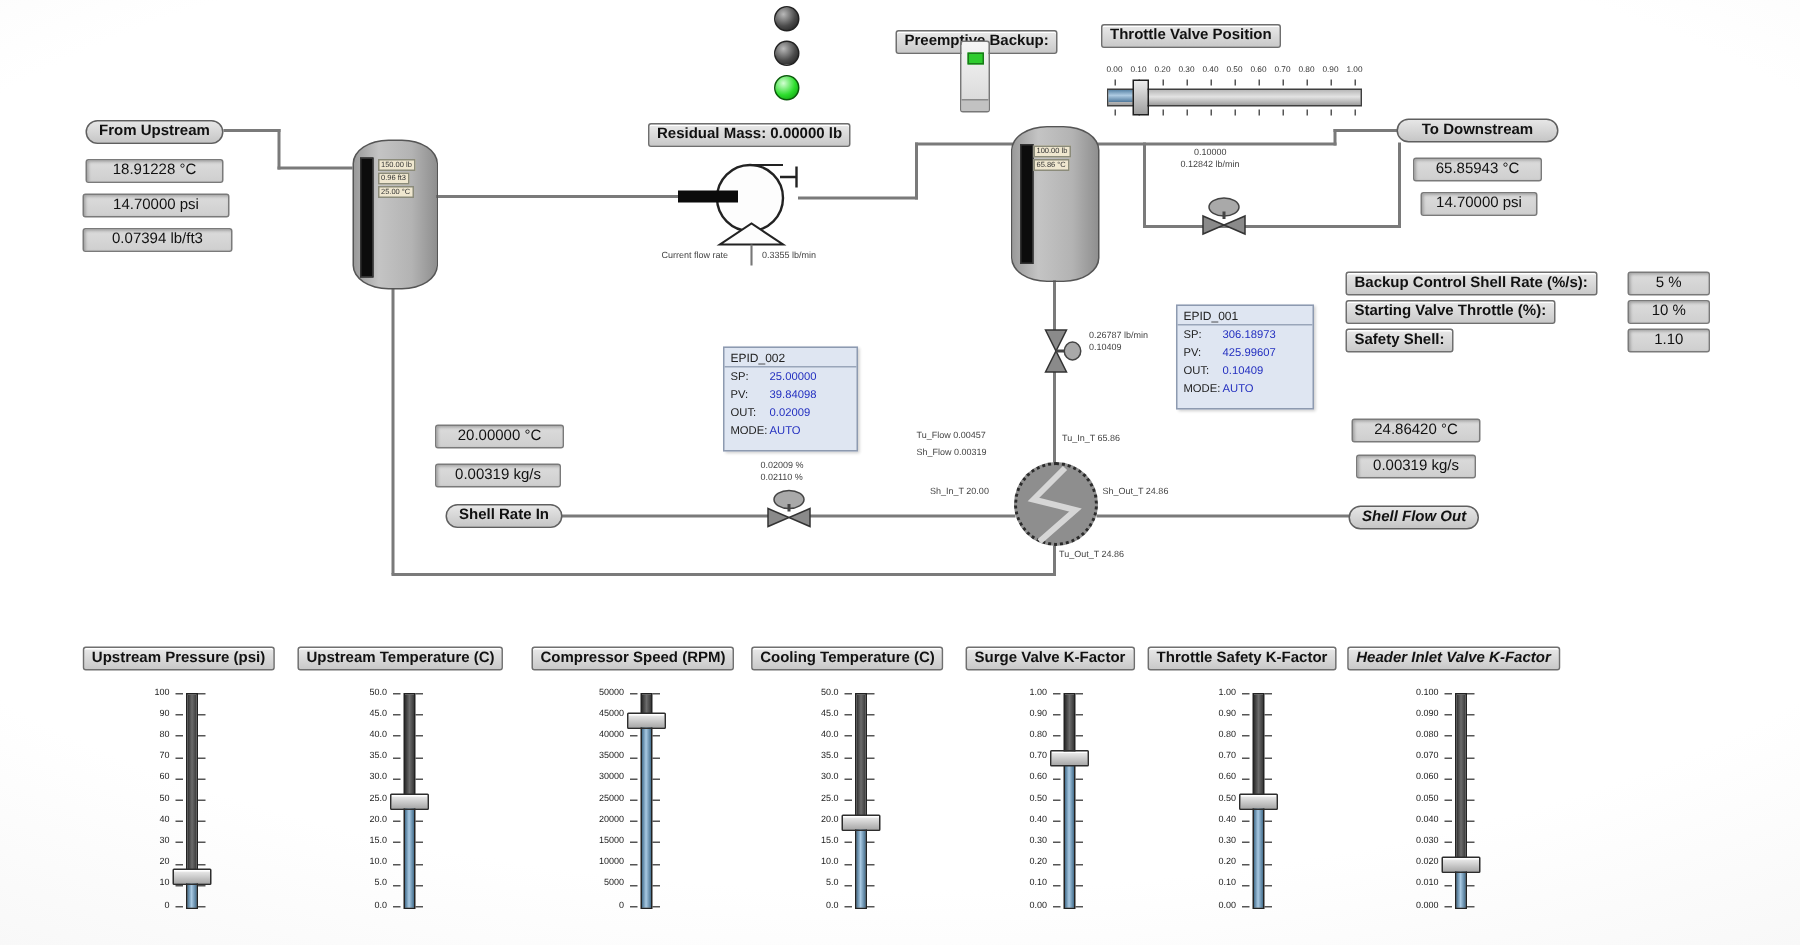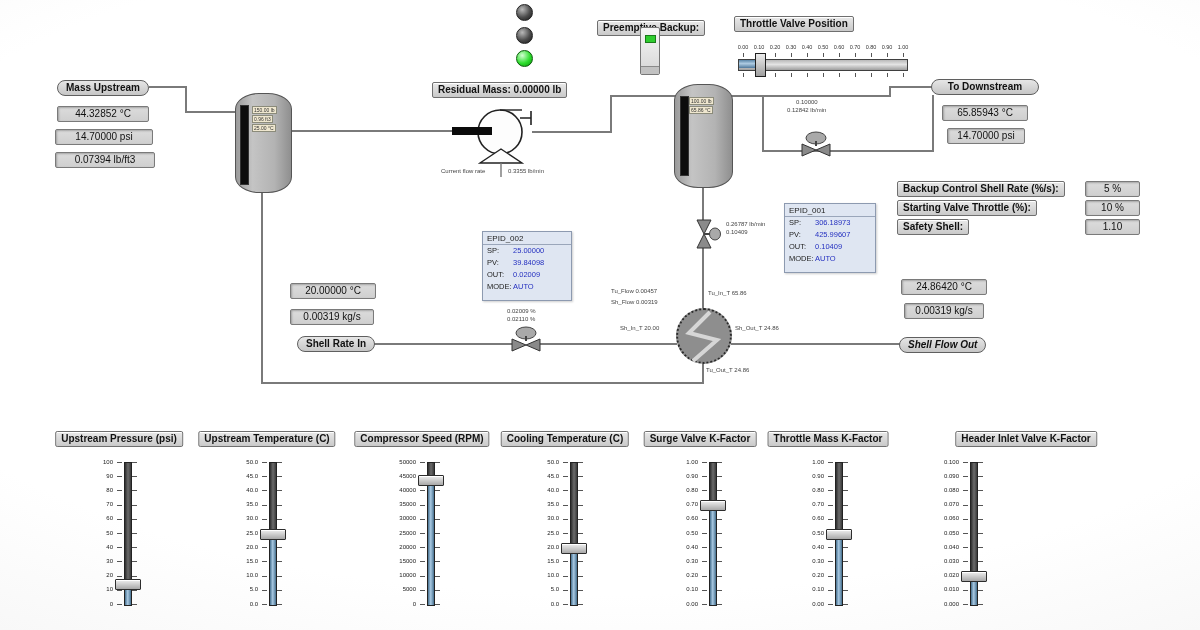--- a/index.html
+++ b/index.html
@@ -101,22 +101,22 @@
       <div class="th-tick" style="left: 149px; top: 9px;"></div>
       <div class="th-tick" style="left: 149px; top: 29px;"></div>
       <div class="th-lab" style="left: 165px; top: 0px;">1.00</div>
       <div class="th-tick" style="left: 165px; top: 9px;"></div>
       <div class="th-tick" style="left: 165px; top: 29px;"></div>
       <div class="th-track" style="left: 0px; top: 15px; width: 168px;"></div>
       <div class="th-fill" style="left: 1px; top: 16px; height: 8px; width: 16px;"></div>
       <div class="th-handle" style="left: 17px; top: 9px;"></div>
     </div>
 
-  <div class="flow-tag" style="left:57px;top:80px;">Mass Upstream</div>
-  <div class="value-box" style="left:57px;top:106px;width:80px;">44.32852 °C</div>
+  <div class="flow-tag" style="left:57px;top:80px;">From Upstream</div>
+  <div class="value-box" style="left:57px;top:106px;width:80px;">18.91228 °C</div>
   <div class="value-box" style="left:55px;top:129px;width:86px;">14.70000 psi</div>
   <div class="value-box" style="left:55px;top:152px;width:88px;">0.07394 lb/ft3</div>
 
   <div class="label-box" style="left:432px;top:82px;">Residual Mass: 0.00000 lb</div>
 
   <div class="pipe" style="left:149px;top:86px;width:38px;height:2px;"></div>
   <div class="pipe" style="left:185px;top:86px;width:2px;height:27px;"></div>
   <div class="pipe" style="left:185px;top:111px;width:50px;height:2px;"></div>
   <div class="pipe" style="left:290px;top:130px;width:165px;height:2px;"></div>
   <div class="pipe" style="left:532px;top:131px;width:80px;height:2px;"></div>
@@ -455,21 +455,21 @@
         <div class="sl-tick" style="left: 38px; top: 137.8px;"></div>
         <div class="sl-tick" style="left: 53px; top: 137.8px;"></div>
         <div class="sl-lab" style="left: 2px; top: 148.5px;">0.00</div>
         <div class="sl-tick" style="left: 38px; top: 152px;"></div>
         <div class="sl-tick" style="left: 53px; top: 152px;"></div>
         <div class="sl-groove" style="left: 45px; top: 10px; height: 142px;">
           <div class="sl-fill" style="top: 42.6px; height: 99.4px;"></div>
         </div>
         <div class="sl-handle" style="left: 36px; top: 48.1px;"></div>
       </div>
-      <div class="label-box slider-title" style="left: 828px; top: 431px;">Throttle Mass K-Factor</div>
+      <div class="label-box slider-title" style="left: 828px; top: 431px;">Throttle Safety K-Factor</div>
       <div class="sl-wrap" style="left: 790px; top: 452px;">
         <div class="sl-lab" style="left: 2px; top: 6.5px;">1.00</div>
         <div class="sl-tick" style="left: 38px; top: 10px;"></div>
         <div class="sl-tick" style="left: 53px; top: 10px;"></div>
         <div class="sl-lab" style="left: 2px; top: 20.7px;">0.90</div>
         <div class="sl-tick" style="left: 38px; top: 24.2px;"></div>
         <div class="sl-tick" style="left: 53px; top: 24.2px;"></div>
         <div class="sl-lab" style="left: 2px; top: 34.9px;">0.80</div>
         <div class="sl-tick" style="left: 38px; top: 38.4px;"></div>
         <div class="sl-tick" style="left: 53px; top: 38.4px;"></div>
@@ -495,21 +495,21 @@
         <div class="sl-tick" style="left: 38px; top: 137.8px;"></div>
         <div class="sl-tick" style="left: 53px; top: 137.8px;"></div>
         <div class="sl-lab" style="left: 2px; top: 148.5px;">0.00</div>
         <div class="sl-tick" style="left: 38px; top: 152px;"></div>
         <div class="sl-tick" style="left: 53px; top: 152px;"></div>
         <div class="sl-groove" style="left: 45px; top: 10px; height: 142px;">
           <div class="sl-fill" style="top: 71px; height: 71px;"></div>
         </div>
         <div class="sl-handle" style="left: 36px; top: 76.5px;"></div>
       </div>
-      <div class="label-box slider-title" style="left: 1026px; top: 431px;">Header Inlet Valve K-Factor</div>
+      <div class="label-box slider-title" style="left: 969px; top: 431px; font-style: italic;">Header Inlet Valve K-Factor</div>
       <div class="sl-wrap" style="left: 925px; top: 452px;">
         <div class="sl-lab" style="left: 2px; top: 6.5px;">0.100</div>
         <div class="sl-tick" style="left: 38px; top: 10px;"></div>
         <div class="sl-tick" style="left: 53px; top: 10px;"></div>
         <div class="sl-lab" style="left: 2px; top: 20.7px;">0.090</div>
         <div class="sl-tick" style="left: 38px; top: 24.2px;"></div>
         <div class="sl-tick" style="left: 53px; top: 24.2px;"></div>
         <div class="sl-lab" style="left: 2px; top: 34.9px;">0.080</div>
         <div class="sl-tick" style="left: 38px; top: 38.4px;"></div>
         <div class="sl-tick" style="left: 53px; top: 38.4px;"></div>

